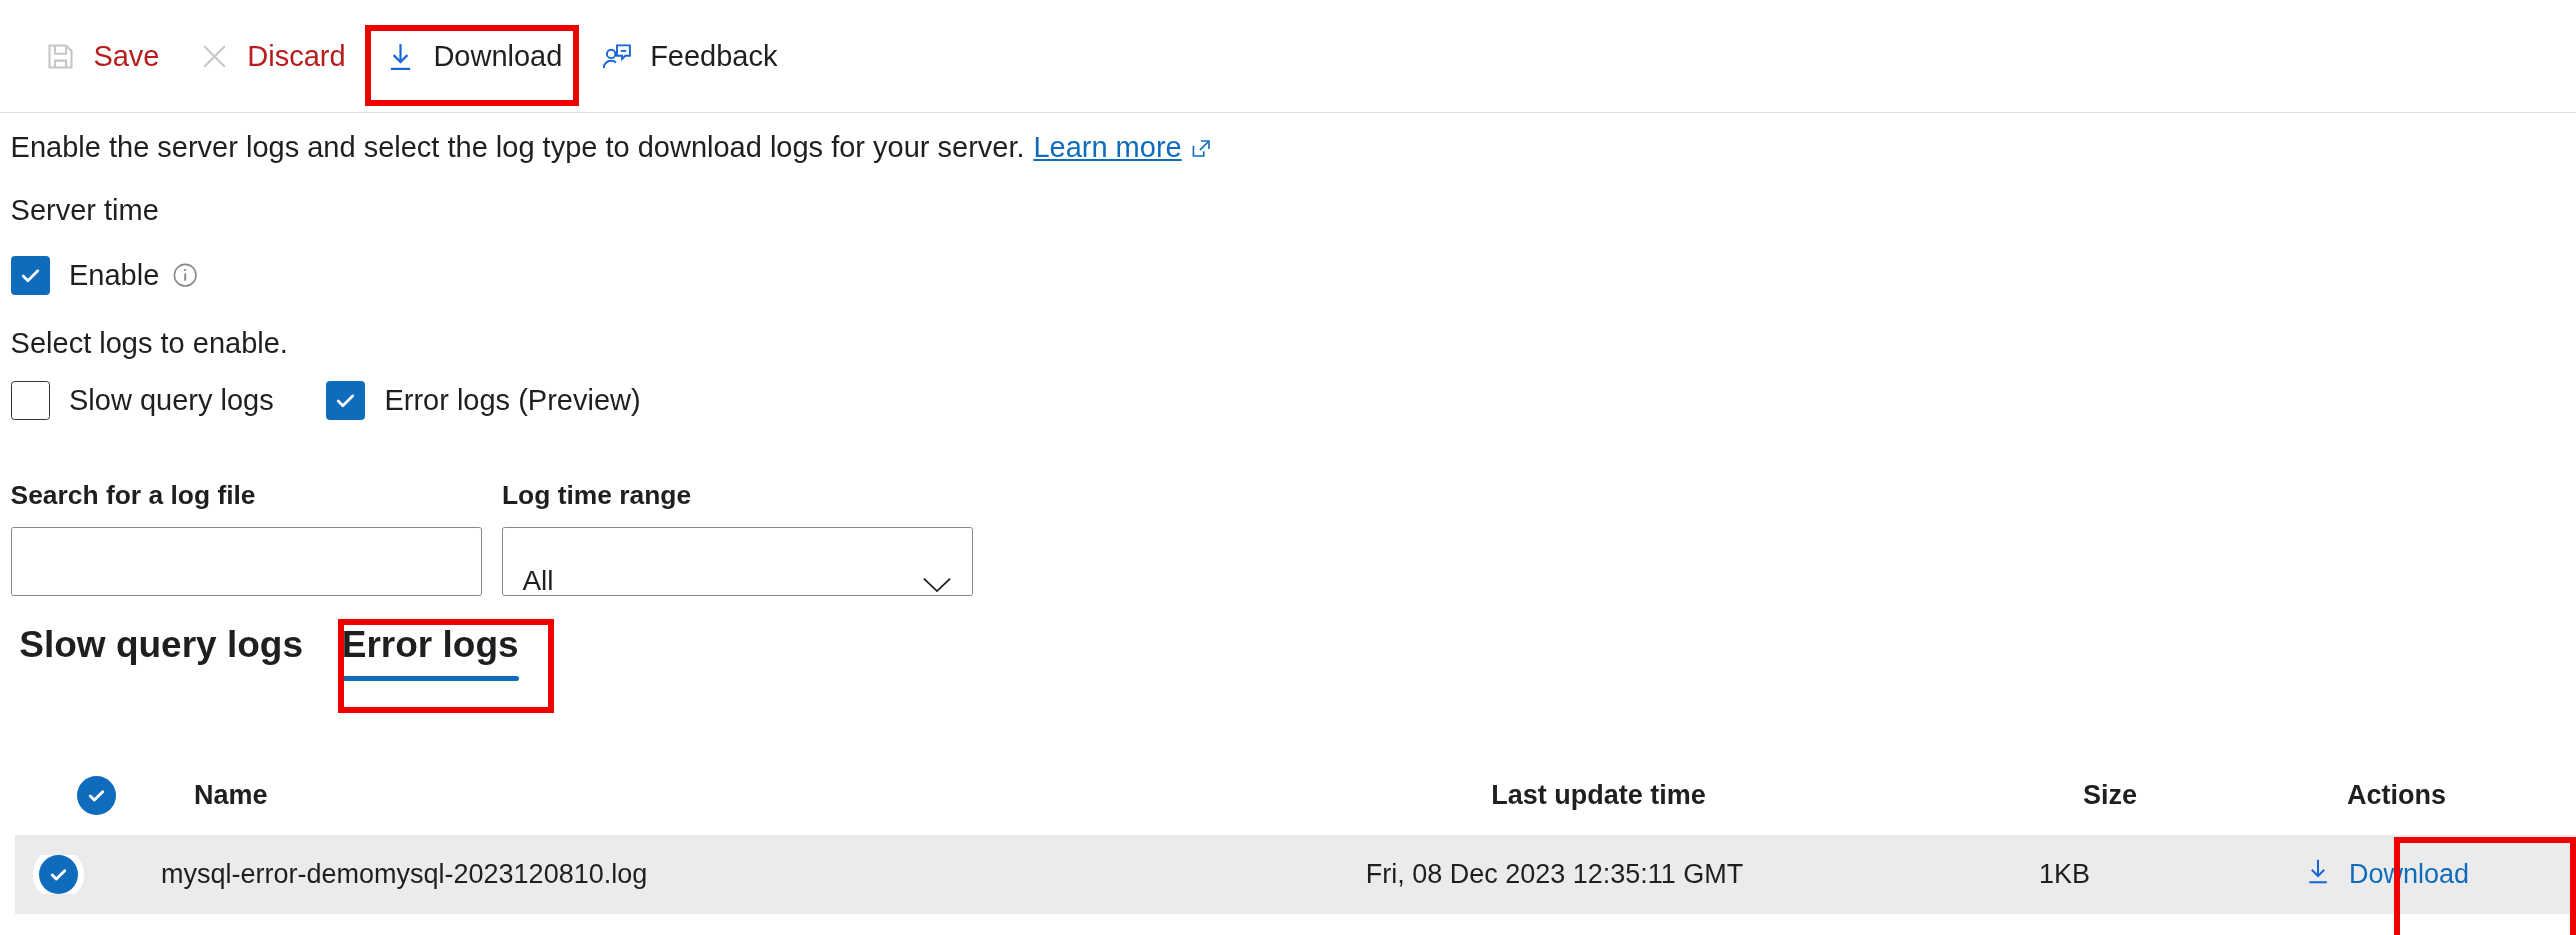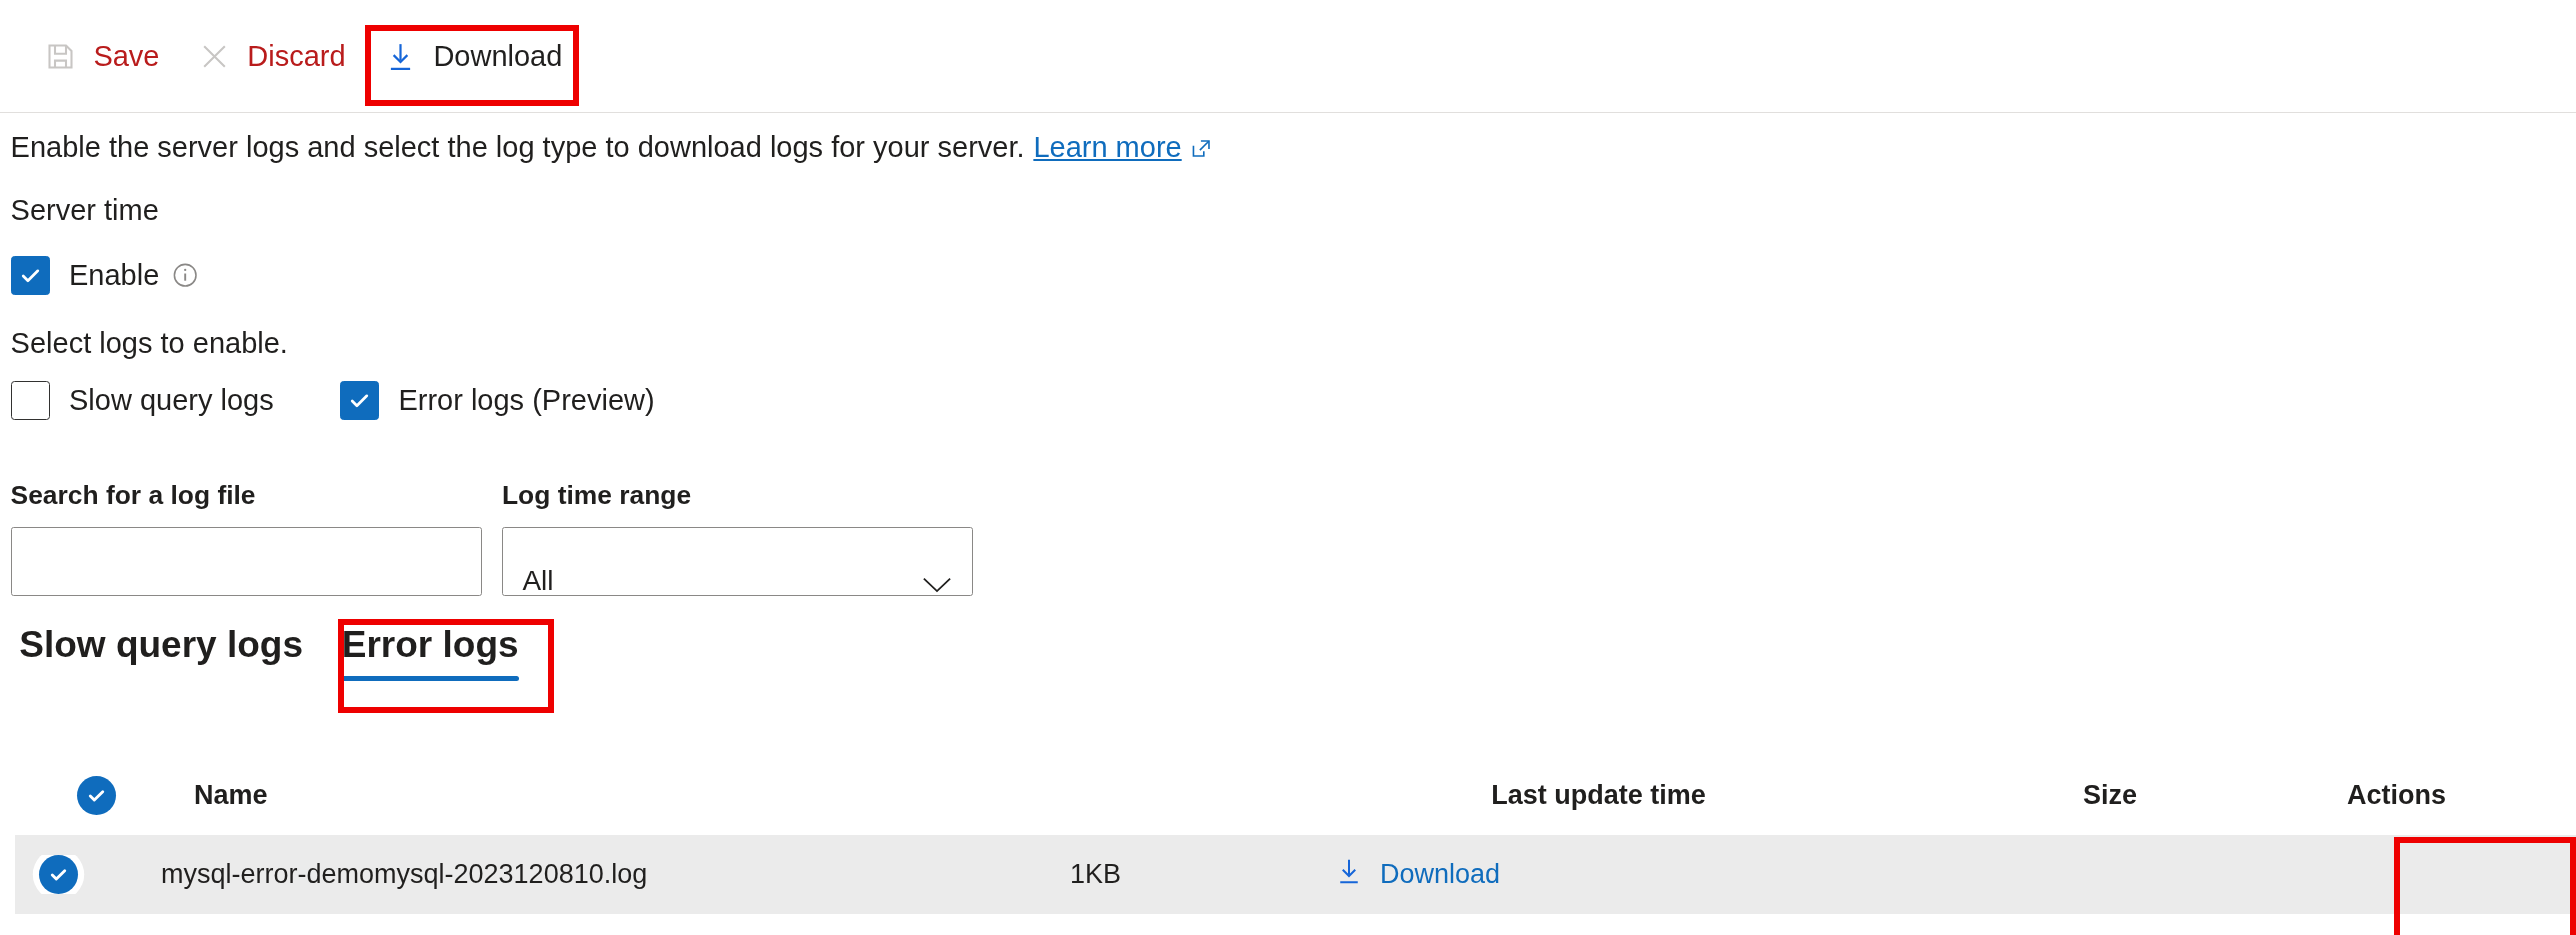--- a/index.html
+++ b/index.html
@@ -126,21 +126,21 @@
     line-height: 1;
   }
   .info-ico {
     margin-left: 12.3px;
     display: inline-flex;
     align-items: center;
     cursor: pointer;
   }
   #cb-enable      { left: 10.6px;  top: 256px; }
   #cb-slowquery   { left: 10.6px;  top: 381px; }
-  #cb-errorlogs   { left: 340px; top: 381px; align-items: center; }
+  #cb-errorlogs   { left: 326px; top: 381px; align-items: center; }
 
   
   .field-label {
     position: absolute;
     font-size: 26.4px;
     font-weight: bold;
     line-height: 30px;
     white-space: nowrap;
     top: 480px;
   }
@@ -289,20 +289,31 @@
     <span class="cmd-ico">
       <svg width="33" height="33" viewBox="0 0 24 24" fill="none" stroke="#1565d8" stroke-width="1.6">
         <path d="M12 3v12"></path>
         <path d="M7 11l5 5 5-5"></path>
         <path d="M5 21h14"></path>
       </svg>
     </span>
     <span class="cmd-label">Download</span>
   </div>
 
+  <div class="cmd enabled">
+    <span class="cmd-ico">
+      <svg width="35" height="35" viewBox="0 0 26 26" fill="none" stroke="#1565d8" stroke-width="1.5">
+        <circle cx="8" cy="11" r="3.3"></circle>
+        <path d="M2.2 22c0-3.4 2.6-5.6 5.8-5.6 1.5 0 2.9.5 3.9 1.3"></path>
+        <path d="M12.6 4.2h10.2v8.2h-3.6l-2.6 2.6v-2.6h-4z"></path>
+        <path d="M15.6 8.6h4.2"></path>
+      </svg>
+    </span>
+    <span class="cmd-label">Feedback</span>
+  </div>
 
 </div>
 <div class="toolbar-sep"></div>
 
 <div class="desc">
   <span>Enable the server logs and select the log type to download logs for your server.</span><a class="link" href="#"><span>Learn more</span></a><span class="ext-ico">
     <svg width="23" height="23" viewBox="0 0 20 20" fill="none" stroke="#0f6cbd" stroke-width="1.4">
       <path d="M3 7.5v9h9v-4.2"></path>
       <path d="M9.5 3.5H16.5V10.5"></path>
       <path d="M16.3 3.7L8.6 11.4"></path>
@@ -385,20 +396,21 @@
 
   <div class="trow data">
     <div class="cell c-check">
       <span class="round-check ringed">
         <svg width="23" height="23" viewBox="0 0 24 24" fill="none" stroke="#ffffff" stroke-width="3" stroke-linecap="round" stroke-linejoin="round">
           <path d="M5.5 12.5l4.2 4.2L18.5 8"></path>
         </svg>
       </span>
     </div>
     <div class="cell c-name">mysql-error-demomysql-2023120810.log</div>
+    <div class="cell c-time">Fri, 08 Dec 2023 12:35:11 GMT</div>
     <div class="cell c-size">1KB</div>
     <div class="cell c-act">
       <span class="row-download">
         <span>
           <svg width="30" height="30" viewBox="0 0 24 24" fill="none" stroke="#1565d8" stroke-width="1.6">
             <path d="M12 3v12"></path>
             <path d="M7 11l5 5 5-5"></path>
             <path d="M5 21h14"></path>
           </svg>
         </span>

